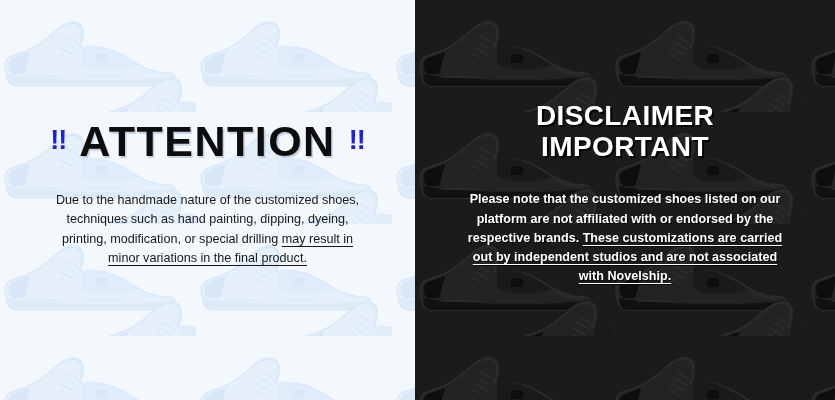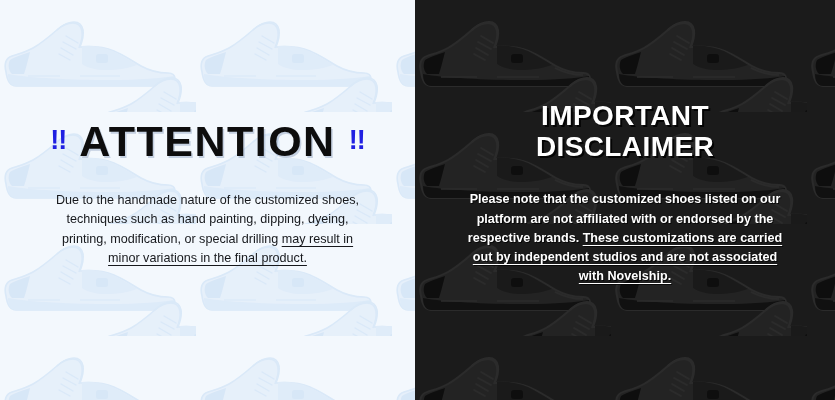--- a/index.html
+++ b/index.html
@@ -206,22 +206,22 @@
           <use href="#sneakerD" x="98" y="72"></use>
         </pattern>
       </defs>
       <rect x="0" y="0" width="420" height="400" fill="#1b1b1b"></rect>
       <rect x="-30" y="-60" width="520" height="520" fill="url(#patD)"></rect>
     </svg>
 
     <div class="panel-content">
 
       <h2 class="disclaimer-heading">
+        <span>DISCLAIMER</span>
         <span>IMPORTANT</span>
-        <span>DISCLAIMER</span>
       </h2>
 
       <p class="right-body"><span class="lead">Please note that the customized shoes listed on our platform are not affiliated with or endorsed by the respective brands. </span><span class="emph">These customizations are carried out by independent studios and are not associated with Novelship.</span></p>
 
     </div>
   </section>
 
 </div>
 
 </body></html>

